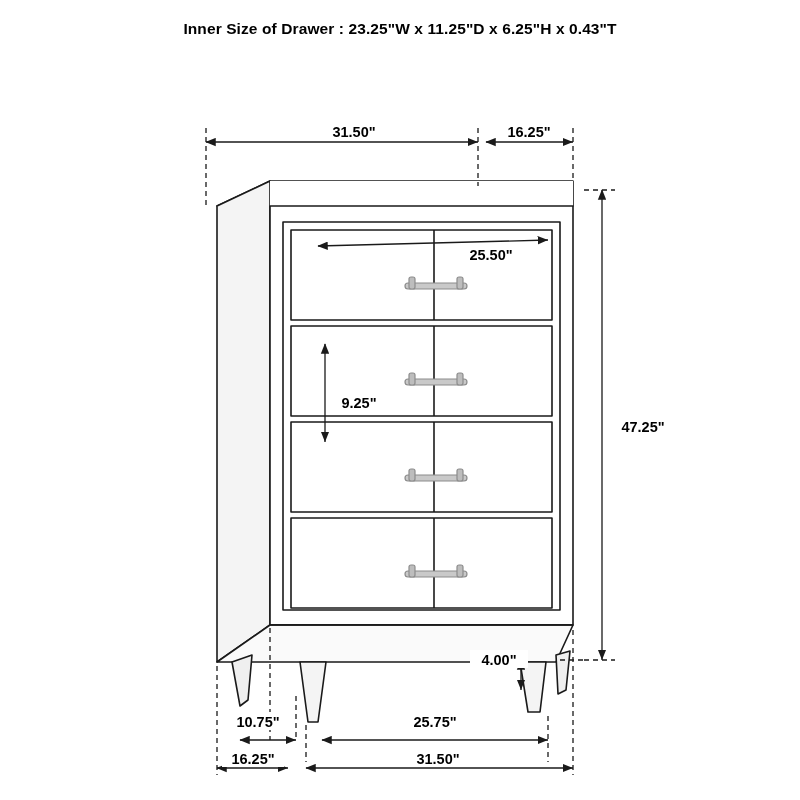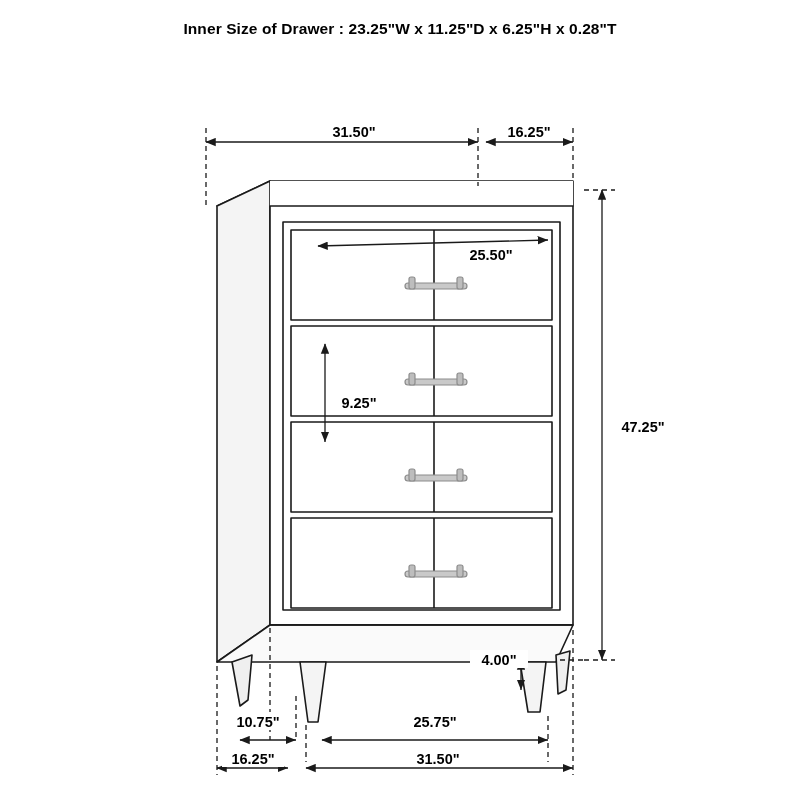--- a/index.html
+++ b/index.html
@@ -39,21 +39,21 @@
     font-weight: bold;
     font-size: 14.5px;
     fill: #000000;
   }
 </style>
 </head>
 <body>
 
 <div id="page">
 
-  <div id="title">Inner Size of Drawer : 23.25"W x 11.25"D x 6.25"H x 0.28"T</div>
+  <div id="title">Inner Size of Drawer : 23.25"W x 11.25"D x 6.25"H x 0.43"T</div>
 
   <svg id="diagram" width="800" height="800" viewBox="0 0 800 800">
     <defs>
       <marker id="arrowEnd" markerWidth="10" markerHeight="10" refX="8" refY="3.2" orient="auto" markerUnits="strokeWidth">
         <path d="M0,0 L8,3.2 L0,6.4 z" fill="#1a1a1a"></path>
       </marker>
       <marker id="arrowStart" markerWidth="10" markerHeight="10" refX="0.5" refY="3.2" orient="auto" markerUnits="strokeWidth">
         <path d="M8,0 L0,3.2 L8,6.4 z" fill="#1a1a1a"></path>
       </marker>
     </defs>

